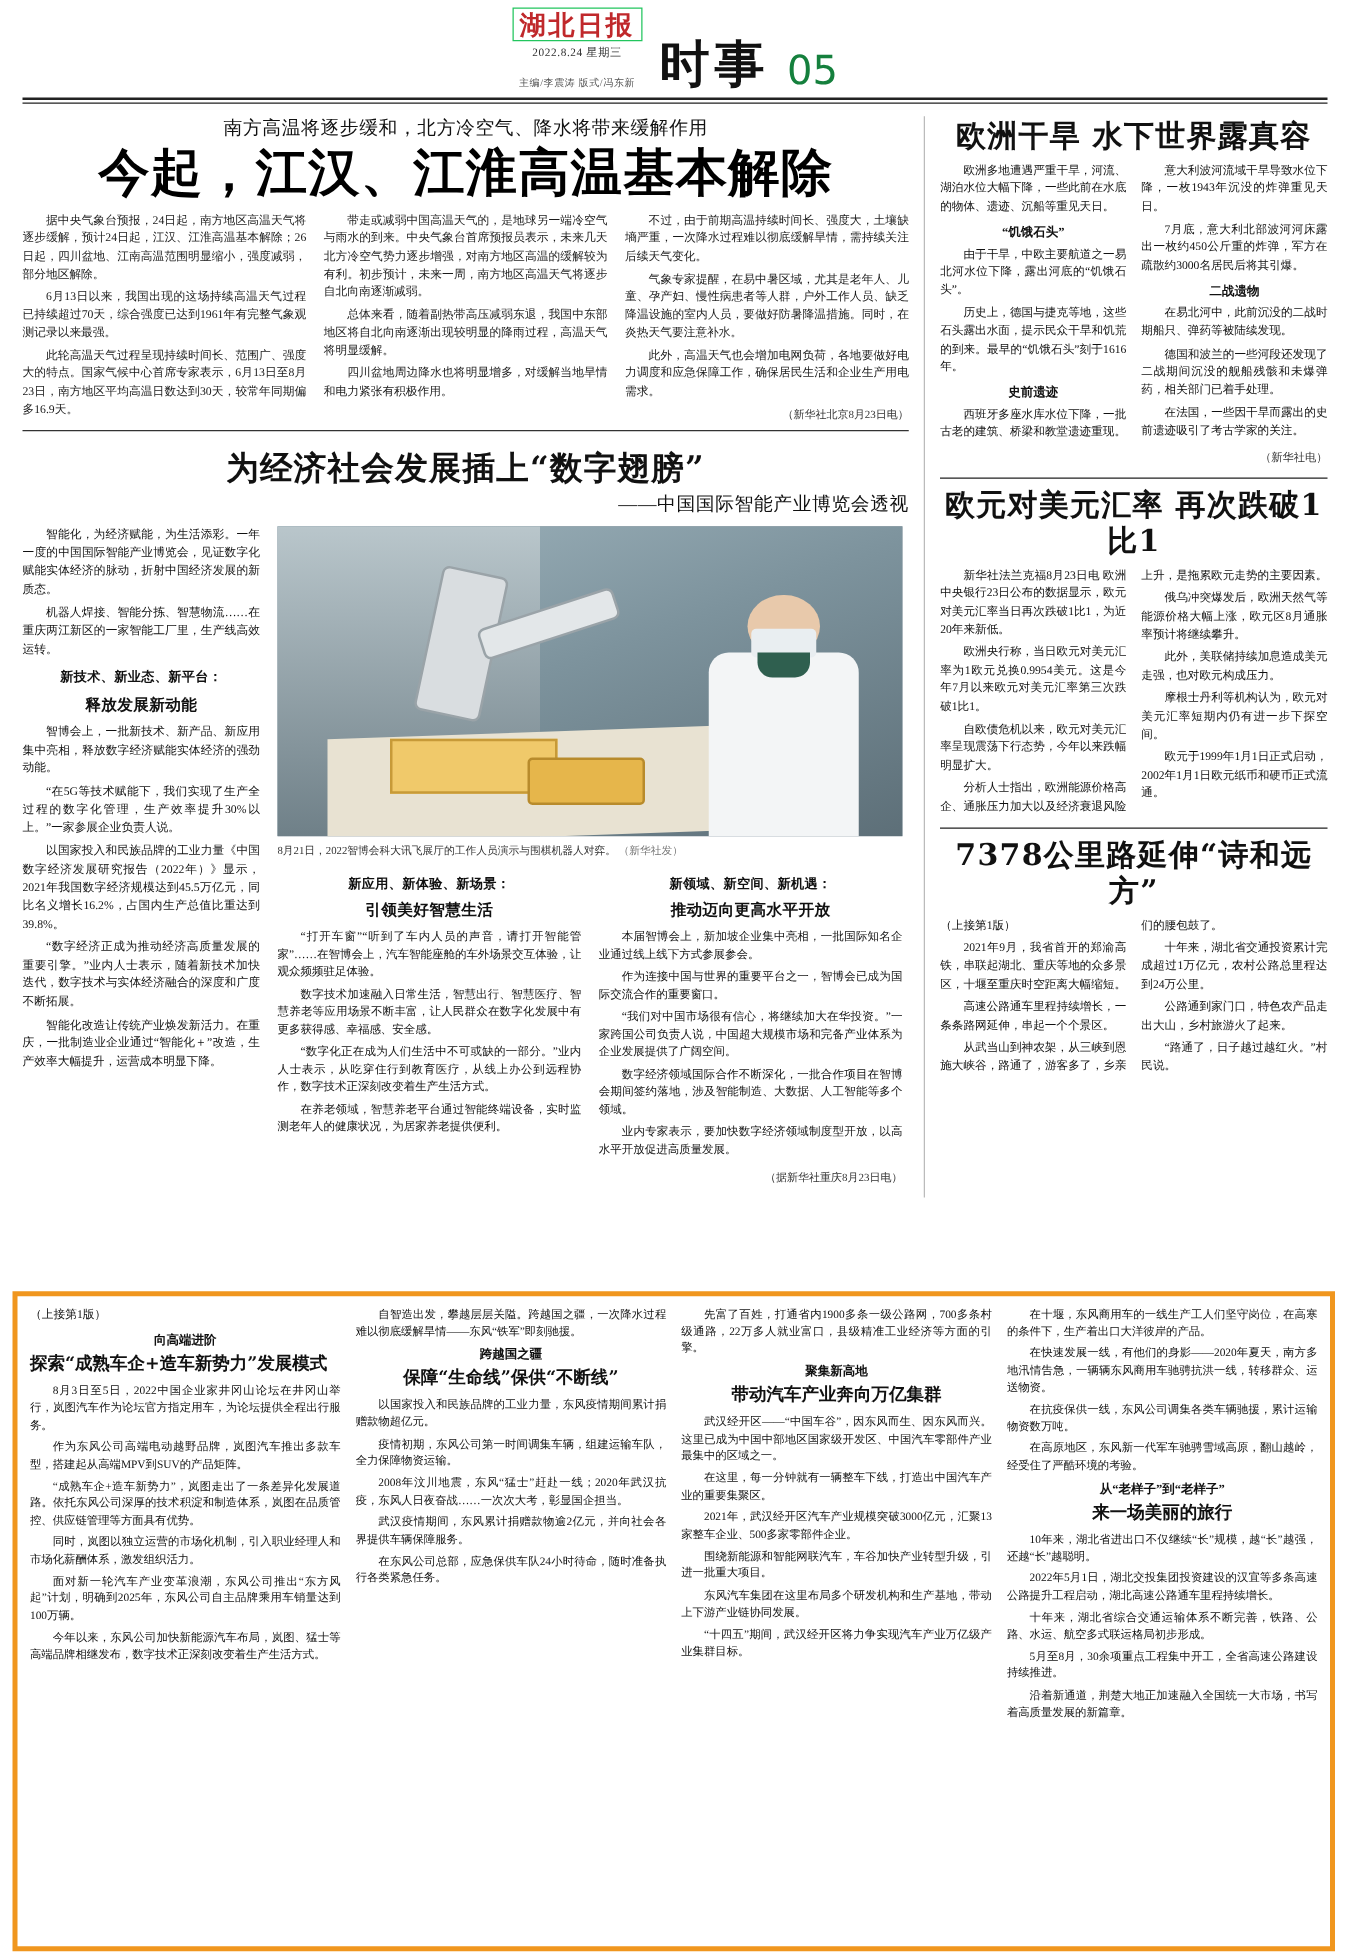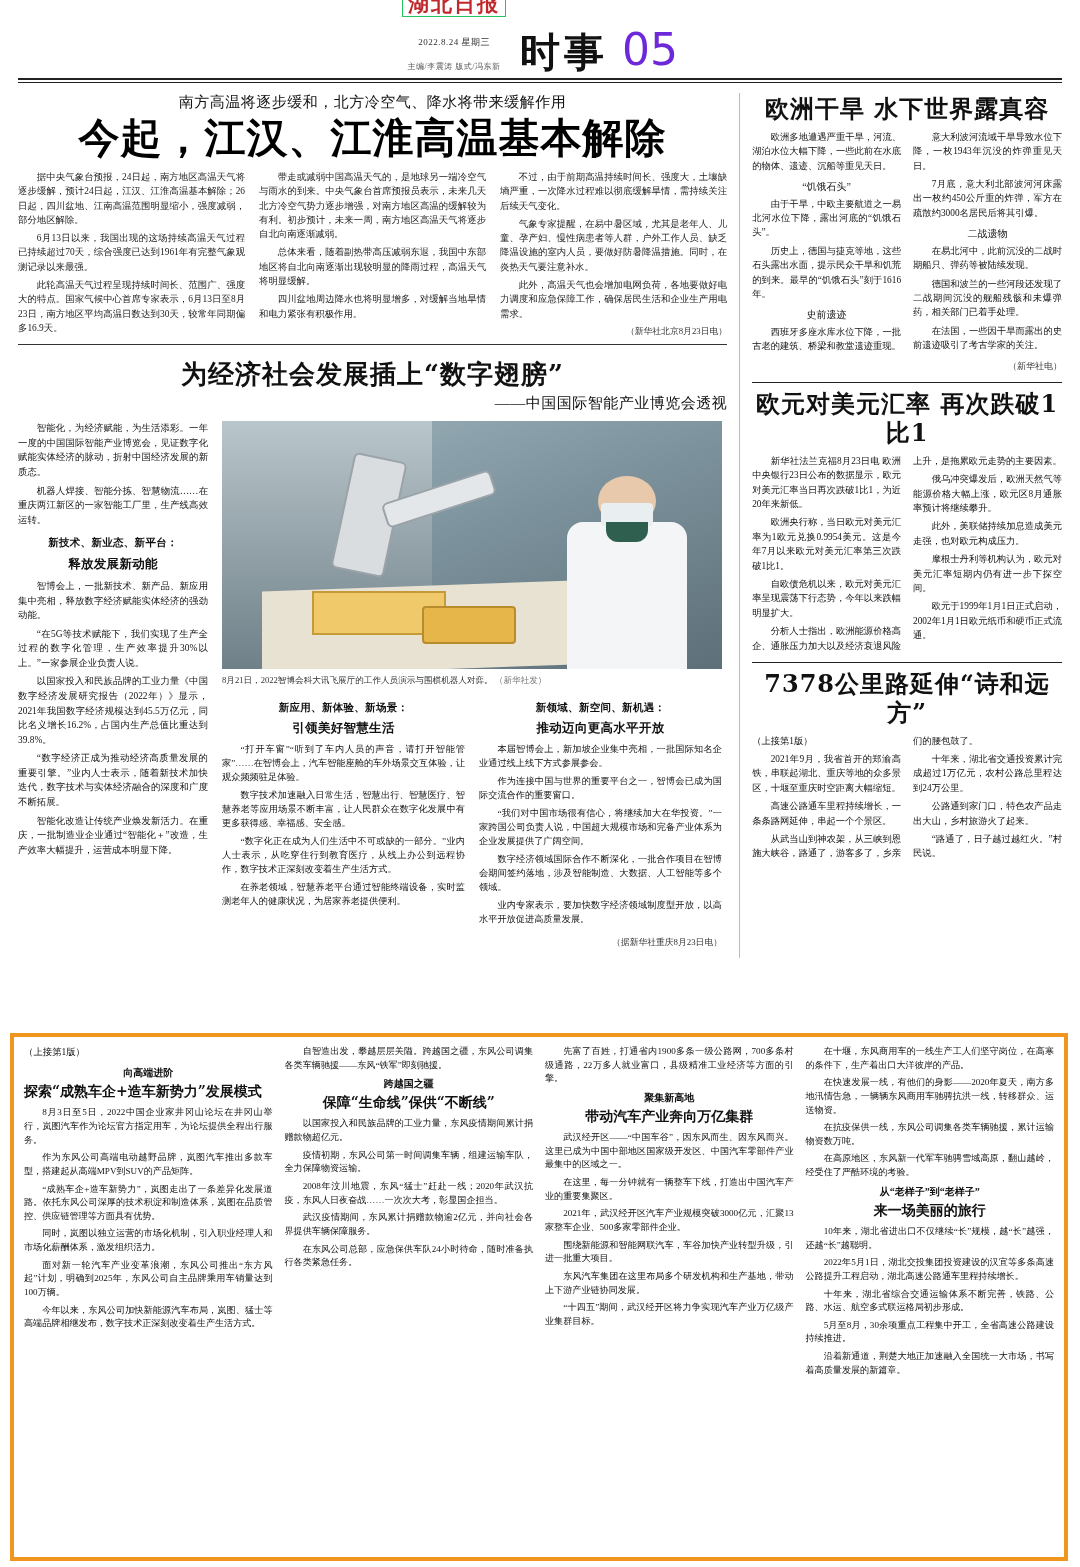--- a/index.html
+++ b/index.html
@@ -12,24 +12,24 @@
   .page{position:relative;width:1080px;height:1567px;background:#fff;box-sizing:border-box;padding:0 18px;}
 
   
   .masthead{display:flex;align-items:flex-end;justify-content:center;gap:14px;padding-top:10px;height:62px;}
   .mast-left{display:flex;flex-direction:column;align-items:center;}
   .mast-logo{
     font-family:"DejaVu Serif", serif;
     font-weight:bold;font-size:21px;letter-spacing:2px;color:#c0282b;
     border:1px solid #22c55e;padding:1px 5px;line-height:1.1;
   }
-  .mast-date{font-size:9px;color:#333;margin-top:19px;letter-spacing:.5px;}
+  .mast-date{font-size:9px;color:#333;margin-top:3px;letter-spacing:.5px;}
   .mast-editor{font-size:8px;color:#555;margin-top:12px;letter-spacing:.5px;}
   .mast-section{font-family:"DejaVu Serif",serif;font-weight:bold;font-size:40px;letter-spacing:4px;color:#111;line-height:1;}
-  .mast-num{font-family:"DejaVu Sans",sans-serif;font-size:44px;color:#6d28d9;line-height:1;font-weight:normal;}
+  .mast-num{font-family:"DejaVu Sans",sans-serif;font-size:32px;color:#15803d;line-height:1;font-weight:normal;}
   .rule-top{border-top:2px solid #222;margin:6px 0 0 0;}
   .rule-thin{border-top:1px solid #222;margin-top:2px;}
 
   
   .body-wrap{display:flex;gap:12px;margin-top:10px;}
   .col-left{width:714px;}
   .col-right{width:312px;border-left:1px solid #bbb;padding-left:12px;}
 
   
   .shoulder{font-size:15px;text-align:center;letter-spacing:.5px;margin-bottom:4px;color:#111;}
@@ -69,21 +69,21 @@
   .photo .person .body{position:absolute;left:4%;top:24%;width:92%;height:76%;background:#f3f5f6;border-radius:16px 16px 0 0;}
   .photo .person .collar{position:absolute;left:34%;top:24%;width:32%;height:10%;background:#2f5f4f;border-radius:0 0 12px 12px;}
   .photo-cap{font-size:8.6px;color:#333;text-align:left;line-height:1.4;padding:2px 0 6px;}
   .photo-cap .src{color:#777;}
 
   
   .rcol h2{
     font-family:"DejaVu Serif",serif;font-weight:bold;font-size:24px;text-align:center;margin:2px 0 6px;letter-spacing:1px;line-height:1.2;
   }
   .rcol .txt{font-size:9.3px;line-height:1.55;text-align:justify;column-count:2;column-gap:12px;}
-  .rsub{font-size:10px;font-weight:normal;text-align:center;margin:6px 0 2px;}
+  .rsub{font-size:10px;font-weight:bold;text-align:center;margin:6px 0 2px;}
   .rsrc{text-align:right;font-size:9px;color:#333;margin-top:3px;}
   .rdiv{border-top:1px solid #222;margin:9px 0 7px;}
 
   
   .bottom-box{
     position:absolute;left:10px;right:12px;bottom:6px;height:528px;
     border:4px solid #f0961e;box-sizing:border-box;padding:8px 10px;background:#fff;
   }
   .bb-inner{display:flex;gap:12px;height:100%;}
   .bb-col{width:25%;font-size:9.1px;line-height:1.5;text-align:justify;}
@@ -253,21 +253,21 @@
         <div class="bb-title">探索“成熟车企+造车新势力”发展模式</div>
         <p>8月3日至5日，2022中国企业家井冈山论坛在井冈山举行，岚图汽车作为论坛官方指定用车，为论坛提供全程出行服务。</p>
         <p>作为东风公司高端电动越野品牌，岚图汽车推出多款车型，搭建起从高端MPV到SUV的产品矩阵。</p>
         <p>“成熟车企+造车新势力”，岚图走出了一条差异化发展道路。依托东风公司深厚的技术积淀和制造体系，岚图在品质管控、供应链管理等方面具有优势。</p>
         <p>同时，岚图以独立运营的市场化机制，引入职业经理人和市场化薪酬体系，激发组织活力。</p>
         <p>面对新一轮汽车产业变革浪潮，东风公司推出“东方风起”计划，明确到2025年，东风公司自主品牌乘用车销量达到100万辆。</p>
         <p>今年以来，东风公司加快新能源汽车布局，岚图、猛士等高端品牌相继发布，数字技术正深刻改变着生产生活方式。</p>
       </div>
 
       <div class="bb-col">
-        <p>自智造出发，攀越层层关隘。跨越国之疆，东风公司调集各类车辆驰援——东风“铁军”即刻驰援。</p>
+        <p>自智造出发，攀越层层关隘。跨越国之疆，一次降水过程难以彻底缓解旱情——东风“铁军”即刻驰援。</p>
         <div class="bb-kicker">跨越国之疆</div>
         <div class="bb-title center">保障“生命线”保供“不断线”</div>
         <p>以国家投入和民族品牌的工业力量，东风疫情期间累计捐赠款物超亿元。</p>
         <p>疫情初期，东风公司第一时间调集车辆，组建运输车队，全力保障物资运输。</p>
         <p>2008年汶川地震，东风“猛士”赶赴一线；2020年武汉抗疫，东风人日夜奋战……一次次大考，彰显国企担当。</p>
         <p>武汉疫情期间，东风累计捐赠款物逾2亿元，并向社会各界提供车辆保障服务。</p>
         <p>在东风公司总部，应急保供车队24小时待命，随时准备执行各类紧急任务。</p>
       </div>
 
       <div class="bb-col">

